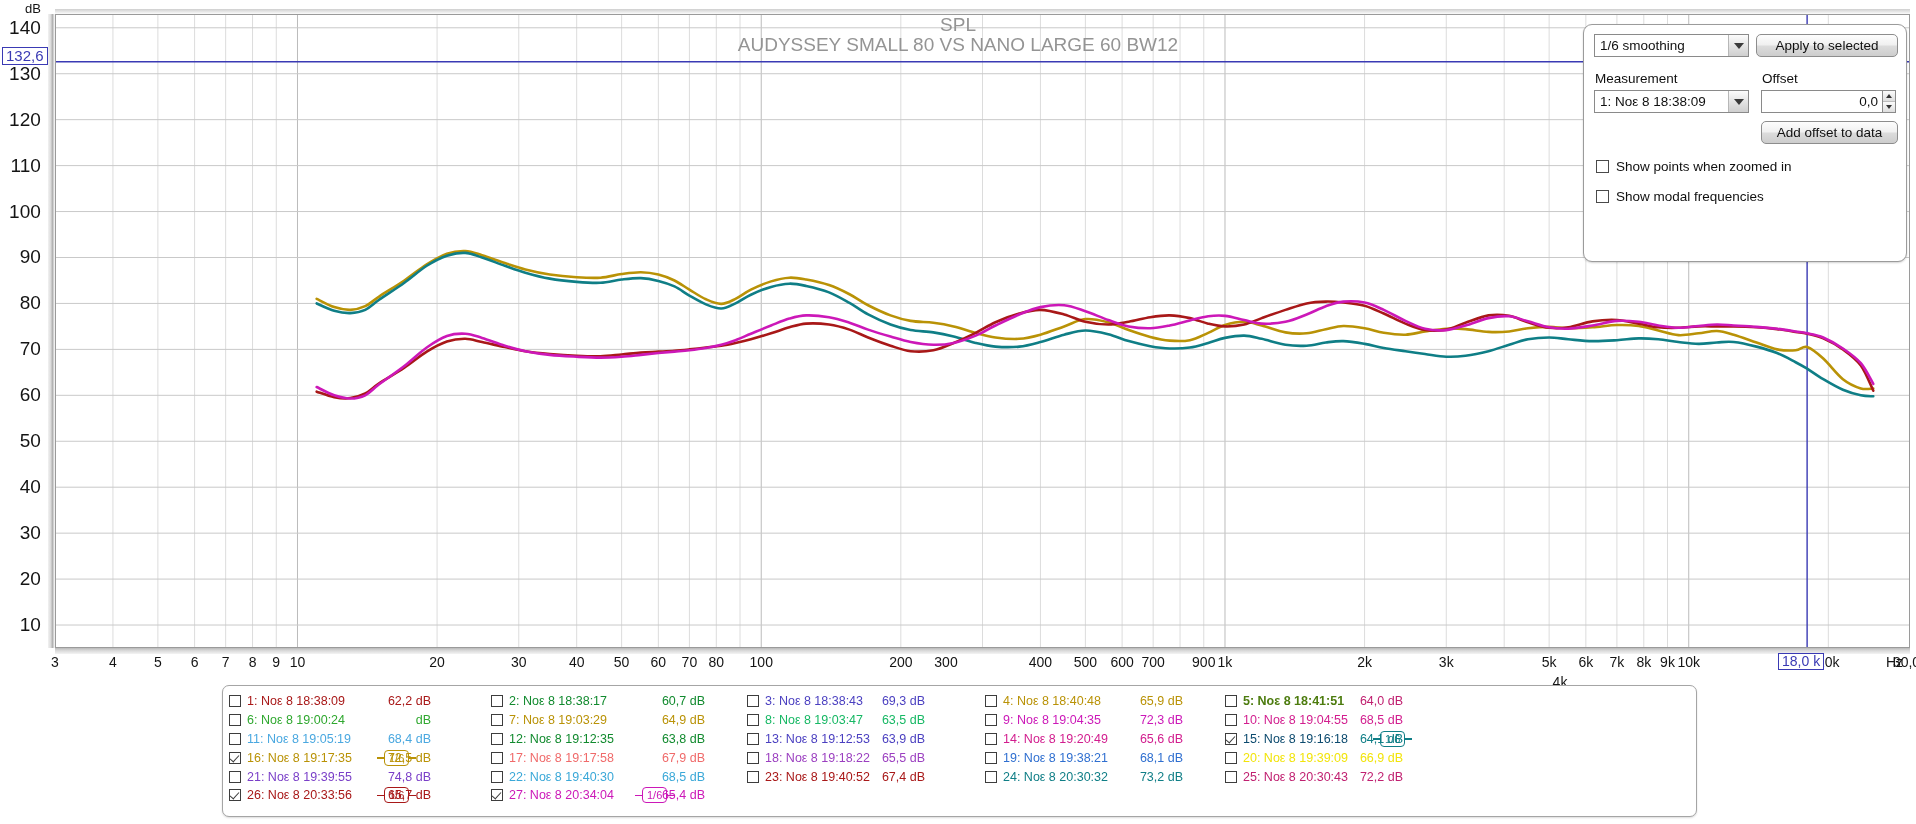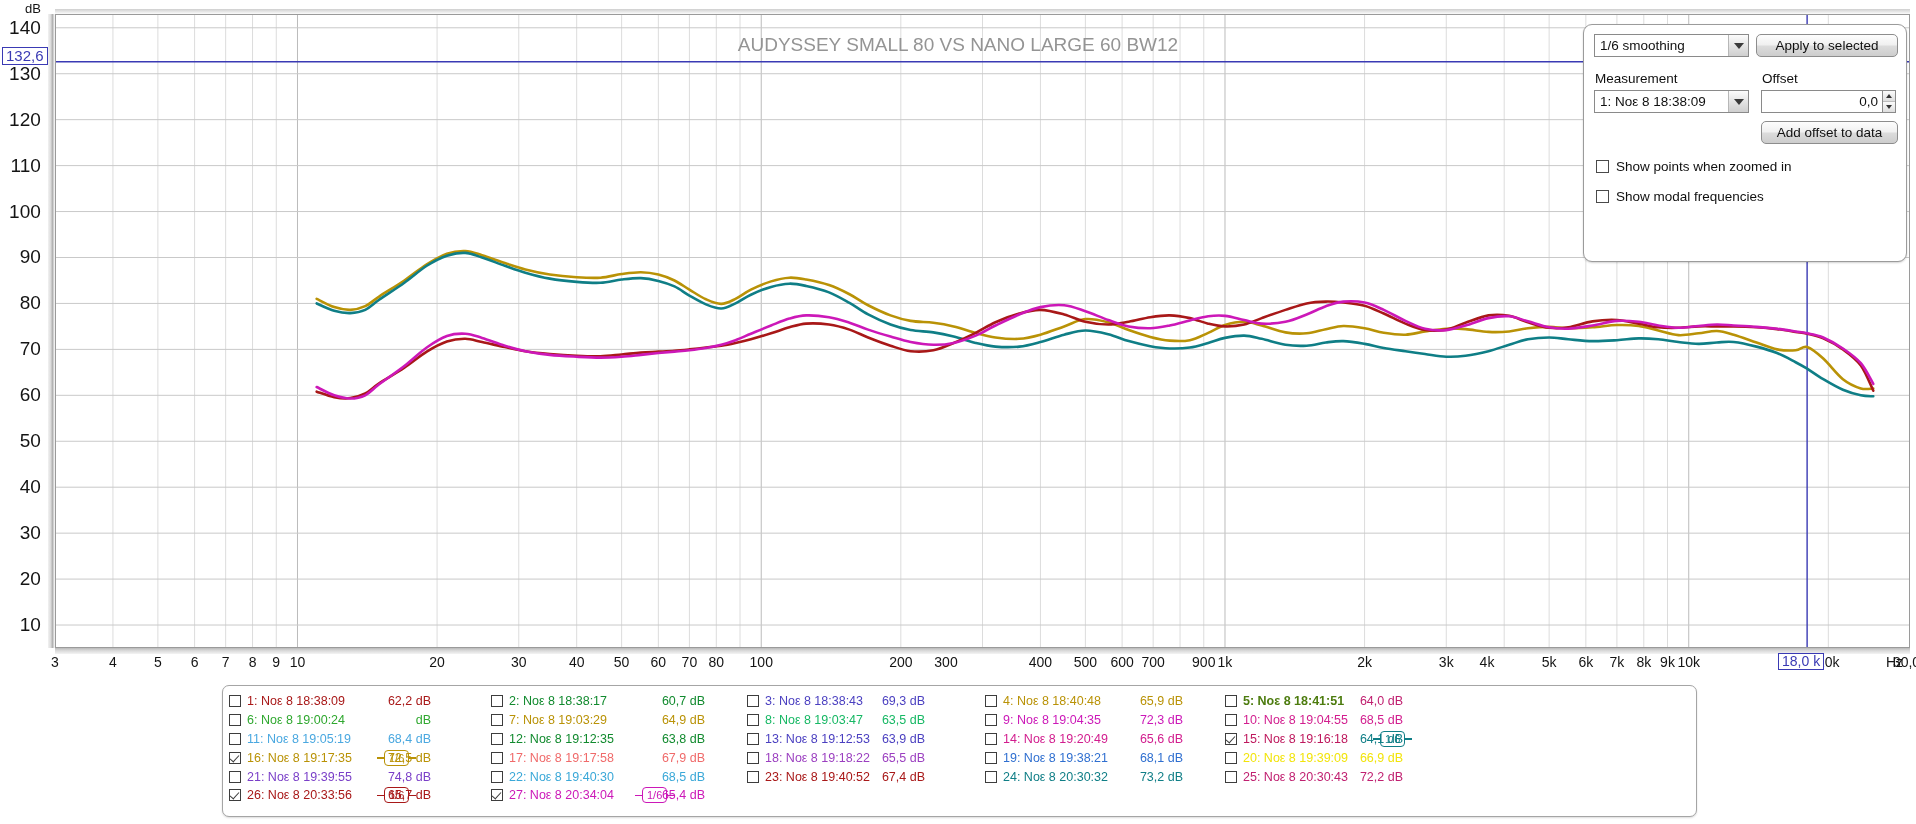--- a/index.html
+++ b/index.html
@@ -195,20 +195,21 @@
         <g>
           <path d="M261.68,284.84C264.60,286.22 273.60,291.27 279.21,293.11C284.81,294.95 290.15,296.02 295.33,295.87C300.50,295.71 305.45,294.41 310.25,292.19C315.06,289.97 317.63,286.83 324.15,282.54C330.66,278.26 341.42,271.82 349.36,266.46C357.29,261.10 364.66,254.83 371.76,250.38C378.85,245.94 385.50,242.04 391.91,239.82C398.33,237.60 404.38,236.83 410.24,237.06C416.09,237.29 420.43,239.20 427.03,241.20C433.63,243.19 442.63,246.63 449.85,249.01C457.08,251.38 462.86,253.52 470.35,255.44C477.84,257.35 486.24,259.19 494.80,260.49C503.35,261.79 513.25,262.71 521.69,263.25C530.13,263.78 537.92,264.24 545.41,263.71C552.90,263.17 559.90,260.95 566.63,260.03C573.37,259.11 579.71,258.12 585.83,258.19C591.95,258.27 597.75,259.11 603.35,260.49C608.96,261.87 614.30,263.94 619.47,266.46C624.65,268.99 629.15,272.51 634.40,275.65C639.65,278.79 645.65,282.93 650.96,285.30C656.27,287.67 661.35,289.97 666.27,289.89C671.19,289.82 675.55,287.21 680.49,284.84C685.43,282.47 689.98,278.56 695.90,275.65C701.83,272.74 709.65,269.37 716.06,267.38C722.47,265.39 728.53,264.01 734.38,263.71C740.24,263.40 744.57,264.32 751.18,265.54C757.78,266.77 766.78,268.61 774.00,271.06C781.22,273.51 787.98,276.88 794.50,280.25C801.02,283.62 806.27,287.75 813.11,291.27C819.94,294.79 828.41,298.78 835.51,301.38C842.60,303.98 848.53,305.67 855.66,306.89C862.80,308.12 871.15,307.81 878.32,308.73C885.49,309.65 891.62,310.72 898.68,312.41C905.74,314.09 913.70,317.00 920.67,318.84C927.64,320.68 933.24,322.44 940.50,323.43C947.76,324.43 956.73,325.27 964.22,324.81C971.71,324.35 977.95,322.74 985.44,320.68C992.93,318.61 1001.67,315.01 1009.16,312.41C1016.65,309.80 1023.04,305.74 1030.38,305.06C1037.72,304.37 1045.99,306.43 1053.21,308.27C1060.43,310.11 1066.70,313.63 1073.71,316.08C1080.71,318.53 1088.42,321.21 1095.25,322.97C1102.09,324.73 1108.11,326.11 1114.71,326.65C1121.32,327.18 1128.46,327.49 1134.87,326.19C1141.28,324.89 1147.34,321.36 1153.19,318.84C1159.04,316.31 1163.99,312.87 1169.99,311.03C1175.98,309.19 1183.06,307.74 1189.18,307.81C1195.30,307.89 1199.83,309.73 1206.71,311.49C1213.58,313.25 1222.94,317.08 1230.43,318.38C1237.92,319.68 1244.91,319.83 1251.65,319.30C1258.38,318.76 1264.72,316.39 1270.84,315.16C1276.96,313.94 1281.91,312.10 1288.37,311.95C1294.83,311.79 1302.85,313.09 1309.59,314.24C1316.32,315.39 1321.97,317.77 1328.78,318.84C1335.60,319.91 1343.59,320.91 1350.46,320.68C1357.34,320.45 1363.23,318.45 1370.03,317.46C1376.83,316.46 1384.51,315.09 1391.25,314.70C1397.99,314.32 1403.41,314.63 1410.45,315.16C1417.49,315.70 1426.20,317.54 1433.49,317.92C1440.77,318.30 1447.59,318.07 1454.16,317.46C1460.73,316.85 1466.25,315.01 1472.91,314.24C1479.57,313.48 1487.40,312.87 1494.13,312.87C1500.87,312.87 1506.11,314.17 1513.33,314.24C1520.55,314.32 1529.36,313.86 1537.46,313.32C1545.55,312.79 1554.19,311.26 1561.90,311.03C1569.61,310.80 1576.78,311.03 1583.69,311.95C1590.60,312.87 1596.74,315.01 1603.36,316.54C1609.98,318.07 1616.70,320.68 1623.40,321.13C1630.10,321.59 1637.15,319.99 1643.56,319.30C1649.97,318.61 1656.03,316.77 1661.88,317.00C1667.74,317.23 1672.07,318.76 1678.68,320.68C1685.28,322.59 1694.28,326.04 1701.50,328.49C1708.72,330.94 1715.48,334.08 1722.00,335.38C1728.52,336.68 1735.59,336.68 1740.61,336.30C1745.63,335.91 1747.51,331.70 1752.12,333.08C1756.72,334.46 1762.27,339.21 1768.24,344.57C1774.20,349.93 1781.64,360.26 1787.90,365.24C1794.17,370.22 1800.76,372.90 1805.82,374.43C1810.88,375.96 1816.20,374.43 1818.28,374.43" fill="none" stroke="#b99206" stroke-width="2.6" stroke-linecap="round" stroke-linejoin="round"></path>
           <path d="M261.68,289.43C264.60,290.66 273.60,295.18 279.21,296.79C284.81,298.39 290.15,299.24 295.33,299.08C300.50,298.93 305.45,298.09 310.25,295.87C315.06,293.65 317.63,290.28 324.15,285.76C330.66,281.24 341.42,274.43 349.36,268.76C357.29,263.09 364.66,256.28 371.76,251.76C378.85,247.24 385.50,243.80 391.91,241.66C398.33,239.51 404.38,238.59 410.24,238.90C416.09,239.20 420.43,241.35 427.03,243.49C433.63,245.64 442.63,249.24 449.85,251.76C457.08,254.29 462.86,256.51 470.35,258.65C477.84,260.80 486.24,263.09 494.80,264.63C503.35,266.16 513.25,267.15 521.69,267.84C530.13,268.53 537.92,269.14 545.41,268.76C552.90,268.38 559.90,266.31 566.63,265.54C573.37,264.78 579.71,263.94 585.83,264.17C591.95,264.40 597.75,265.54 603.35,266.92C608.96,268.30 614.30,269.99 619.47,272.44C624.65,274.89 629.15,278.64 634.40,281.62C639.65,284.61 645.65,288.21 650.96,290.35C656.27,292.50 661.35,294.64 666.27,294.49C671.19,294.34 675.55,291.73 680.49,289.43C685.43,287.14 689.98,283.46 695.90,280.71C701.83,277.95 709.65,274.73 716.06,272.90C722.47,271.06 728.53,269.83 734.38,269.68C740.24,269.53 744.57,270.52 751.18,271.98C757.78,273.43 766.78,275.58 774.00,278.41C781.22,281.24 787.98,285.30 794.50,288.98C801.02,292.65 806.27,296.86 813.11,300.46C819.94,304.06 828.41,307.96 835.51,310.57C842.60,313.17 848.53,314.78 855.66,316.08C862.80,317.38 871.15,317.31 878.32,318.38C885.49,319.45 891.62,320.75 898.68,322.51C905.74,324.27 913.70,327.26 920.67,328.94C927.64,330.63 933.24,332.01 940.50,332.62C947.76,333.23 956.73,333.39 964.22,332.62C971.71,331.85 977.95,330.02 985.44,328.03C992.93,326.04 1001.67,322.59 1009.16,320.68C1016.65,318.76 1023.04,316.62 1030.38,316.54C1037.72,316.46 1045.99,318.45 1053.21,320.22C1060.43,321.98 1066.70,325.12 1073.71,327.11C1080.71,329.10 1088.42,330.94 1095.25,332.16C1102.09,333.39 1108.11,334.23 1114.71,334.46C1121.32,334.69 1128.46,334.46 1134.87,333.54C1141.28,332.62 1147.34,330.55 1153.19,328.94C1159.04,327.34 1163.99,325.12 1169.99,323.89C1175.98,322.67 1183.06,321.44 1189.18,321.59C1195.30,321.75 1199.83,323.28 1206.71,324.81C1213.58,326.34 1222.94,329.63 1230.43,330.78C1237.92,331.93 1244.91,332.08 1251.65,331.70C1258.38,331.32 1264.72,329.25 1270.84,328.49C1276.96,327.72 1281.91,326.88 1288.37,327.11C1294.83,327.34 1302.85,328.72 1309.59,329.86C1316.32,331.01 1321.97,332.77 1328.78,334.00C1335.60,335.22 1343.59,336.22 1350.46,337.21C1357.34,338.21 1363.23,339.05 1370.03,339.97C1376.83,340.89 1384.51,342.42 1391.25,342.73C1397.99,343.03 1403.41,342.73 1410.45,341.81C1417.49,340.89 1426.20,339.05 1433.49,337.21C1440.77,335.38 1447.59,332.77 1454.16,330.78C1460.73,328.79 1466.25,326.49 1472.91,325.27C1479.57,324.04 1487.40,323.43 1494.13,323.43C1500.87,323.43 1506.11,324.66 1513.33,325.27C1520.55,325.88 1529.36,326.95 1537.46,327.11C1545.55,327.26 1554.19,326.65 1561.90,326.19C1569.61,325.73 1576.78,324.50 1583.69,324.35C1590.60,324.20 1596.74,324.66 1603.36,325.27C1609.98,325.88 1616.70,327.26 1623.40,328.03C1630.10,328.79 1637.15,329.79 1643.56,329.86C1649.97,329.94 1656.03,328.79 1661.88,328.49C1667.74,328.18 1672.07,327.34 1678.68,328.03C1685.28,328.72 1694.28,330.78 1701.50,332.62C1708.72,334.46 1715.48,336.45 1722.00,339.05C1728.52,341.66 1735.59,345.64 1740.61,348.24C1745.63,350.84 1747.51,351.84 1752.12,354.67C1756.72,357.51 1762.27,361.72 1768.24,365.24C1774.20,368.76 1781.64,373.13 1787.90,375.81C1794.17,378.49 1800.76,380.25 1805.82,381.32C1810.88,382.39 1816.20,382.08 1818.28,382.24" fill="none" stroke="#0f7e86" stroke-width="2.6" stroke-linecap="round" stroke-linejoin="round"></path>
           <path d="M261.68,377.64C264.60,378.56 273.60,382.08 279.21,383.16C284.81,384.23 290.15,384.69 295.33,384.08C300.50,383.46 305.45,381.93 310.25,379.48C315.06,377.03 317.63,373.66 324.15,369.37C330.66,365.09 341.42,359.04 349.36,353.75C357.29,348.47 364.66,342.04 371.76,337.67C378.85,333.31 385.50,329.71 391.91,327.57C398.33,325.42 404.38,324.73 410.24,324.81C416.09,324.89 420.43,326.65 427.03,328.03C433.63,329.40 442.63,331.55 449.85,333.08C457.08,334.61 462.86,336.07 470.35,337.21C477.84,338.36 486.24,339.21 494.80,339.97C503.35,340.74 513.25,341.43 521.69,341.81C530.13,342.19 537.92,342.50 545.41,342.27C552.90,342.04 559.90,341.04 566.63,340.43C573.37,339.82 579.71,339.05 585.83,338.59C591.95,338.13 597.75,337.98 603.35,337.67C608.96,337.37 614.30,337.14 619.47,336.76C624.65,336.37 629.15,335.91 634.40,335.38C639.65,334.84 645.65,334.15 650.96,333.54C656.27,332.93 661.35,332.47 666.27,331.70C671.19,330.94 675.55,330.02 680.49,328.94C685.43,327.87 689.98,326.88 695.90,325.27C701.83,323.66 709.65,321.29 716.06,319.30C722.47,317.31 728.53,314.93 734.38,313.32C740.24,311.72 744.57,310.11 751.18,309.65C757.78,309.19 766.78,309.57 774.00,310.57C781.22,311.56 787.98,313.48 794.50,315.62C801.02,317.77 806.27,320.75 813.11,323.43C819.94,326.11 828.41,329.40 835.51,331.70C842.60,334.00 848.53,336.45 855.66,337.21C862.80,337.98 871.15,337.67 878.32,336.30C885.49,334.92 891.62,331.85 898.68,328.94C905.74,326.04 913.70,322.28 920.67,318.84C927.64,315.39 933.24,311.49 940.50,308.27C947.76,305.06 956.73,301.61 964.22,299.54C971.71,297.47 977.95,295.71 985.44,295.87C992.93,296.02 1001.67,298.47 1009.16,300.46C1016.65,302.45 1023.04,306.13 1030.38,307.81C1037.72,309.50 1045.99,310.57 1053.21,310.57C1060.43,310.57 1066.70,309.04 1073.71,307.81C1080.71,306.59 1088.42,304.29 1095.25,303.22C1102.09,302.15 1108.11,301.23 1114.71,301.38C1121.32,301.53 1128.46,302.76 1134.87,304.14C1141.28,305.51 1147.34,308.27 1153.19,309.65C1159.04,311.03 1163.99,312.25 1169.99,312.41C1175.98,312.56 1183.06,311.95 1189.18,310.57C1195.30,309.19 1199.83,306.59 1206.71,304.14C1213.58,301.69 1222.94,298.32 1230.43,295.87C1237.92,293.42 1244.91,290.81 1251.65,289.43C1258.38,288.06 1264.72,287.75 1270.84,287.60C1276.96,287.44 1281.91,287.83 1288.37,288.52C1294.83,289.21 1302.85,289.89 1309.59,291.73C1316.32,293.57 1321.97,296.56 1328.78,299.54C1335.60,302.53 1343.59,306.89 1350.46,309.65C1357.34,312.41 1363.23,315.09 1370.03,316.08C1376.83,317.08 1384.51,316.85 1391.25,315.62C1397.99,314.40 1403.41,311.10 1410.45,308.73C1417.49,306.36 1426.20,302.53 1433.49,301.38C1440.77,300.23 1447.59,300.69 1454.16,301.84C1460.73,302.99 1466.25,306.28 1472.91,308.27C1479.57,310.26 1487.40,312.94 1494.13,313.78C1500.87,314.63 1506.11,314.40 1513.33,313.32C1520.55,312.25 1529.36,308.58 1537.46,307.35C1545.55,306.13 1554.19,305.59 1561.90,305.97C1569.61,306.36 1576.78,308.42 1583.69,309.65C1590.60,310.87 1596.74,312.64 1603.36,313.32C1609.98,314.01 1616.70,313.94 1623.40,313.78C1630.10,313.63 1637.15,312.64 1643.56,312.41C1649.97,312.18 1656.03,312.41 1661.88,312.41C1667.74,312.41 1672.07,312.25 1678.68,312.41C1685.28,312.56 1694.28,312.87 1701.50,313.32C1708.72,313.78 1715.48,314.40 1722.00,315.16C1728.52,315.93 1735.59,317.15 1740.61,317.92C1745.63,318.68 1747.51,318.68 1752.12,319.76C1756.72,320.83 1762.27,321.75 1768.24,324.35C1774.20,326.95 1781.64,330.86 1787.90,335.38C1794.17,339.89 1800.76,344.57 1805.82,351.46C1810.88,358.35 1816.20,372.51 1818.28,376.72" fill="none" stroke="#a81818" stroke-width="2.6" stroke-linecap="round" stroke-linejoin="round"></path>
           <path d="M261.68,373.05C264.60,374.43 273.60,379.40 279.21,381.32C284.81,383.23 290.15,384.53 295.33,384.53C300.50,384.53 305.45,383.69 310.25,381.32C315.06,378.95 317.63,375.19 324.15,370.29C330.66,365.39 341.42,358.04 349.36,351.92C357.29,345.79 364.66,338.52 371.76,333.54C378.85,328.56 385.50,324.35 391.91,322.05C398.33,319.76 404.38,319.45 410.24,319.76C416.09,320.06 420.43,321.90 427.03,323.89C433.63,325.88 442.63,329.48 449.85,331.70C457.08,333.92 462.86,335.68 470.35,337.21C477.84,338.75 486.24,339.97 494.80,340.89C503.35,341.81 513.25,342.27 521.69,342.73C530.13,343.19 537.92,343.65 545.41,343.65C552.90,343.65 559.90,343.19 566.63,342.73C573.37,342.27 579.71,341.50 585.83,340.89C591.95,340.28 597.75,339.59 603.35,339.05C608.96,338.52 614.30,338.13 619.47,337.67C624.65,337.21 629.15,336.91 634.40,336.30C639.65,335.68 645.65,334.92 650.96,334.00C656.27,333.08 661.35,332.08 666.27,330.78C671.19,329.48 675.55,328.03 680.49,326.19C685.43,324.35 689.98,322.21 695.90,319.76C701.83,317.31 709.65,314.01 716.06,311.49C722.47,308.96 728.53,306.28 734.38,304.60C740.24,302.91 744.57,301.61 751.18,301.38C757.78,301.15 766.78,301.99 774.00,303.22C781.22,304.44 787.98,306.66 794.50,308.73C801.02,310.80 806.27,313.32 813.11,315.62C819.94,317.92 828.41,320.45 835.51,322.51C842.60,324.58 848.53,326.65 855.66,328.03C862.80,329.40 871.15,330.63 878.32,330.78C885.49,330.94 891.62,330.48 898.68,328.94C905.74,327.41 913.70,324.50 920.67,321.59C927.64,318.68 933.24,315.01 940.50,311.49C947.76,307.96 956.73,303.52 964.22,300.46C971.71,297.40 977.95,294.64 985.44,293.11C992.93,291.58 1001.67,290.58 1009.16,291.27C1016.65,291.96 1023.04,294.79 1030.38,297.24C1037.72,299.70 1045.99,303.45 1053.21,305.97C1060.43,308.50 1066.70,311.03 1073.71,312.41C1080.71,313.78 1088.42,314.40 1095.25,314.24C1102.09,314.09 1108.11,312.79 1114.71,311.49C1121.32,310.19 1128.46,307.96 1134.87,306.43C1141.28,304.90 1147.34,303.06 1153.19,302.30C1159.04,301.53 1163.99,301.23 1169.99,301.84C1175.98,302.45 1183.06,304.67 1189.18,305.97C1195.30,307.28 1199.83,309.34 1206.71,309.65C1213.58,309.96 1222.94,309.34 1230.43,307.81C1237.92,306.28 1244.91,303.06 1251.65,300.46C1258.38,297.86 1264.72,294.34 1270.84,292.19C1276.96,290.05 1281.91,288.21 1288.37,287.60C1294.83,286.98 1302.85,287.14 1309.59,288.52C1316.32,289.89 1321.97,292.80 1328.78,295.87C1335.60,298.93 1343.59,303.75 1350.46,306.89C1357.34,310.03 1363.23,313.17 1370.03,314.70C1376.83,316.23 1384.51,316.62 1391.25,316.08C1397.99,315.55 1403.41,313.48 1410.45,311.49C1417.49,309.50 1426.20,305.67 1433.49,304.14C1440.77,302.60 1447.59,301.76 1454.16,302.30C1460.73,302.83 1466.25,305.51 1472.91,307.35C1479.57,309.19 1487.40,312.10 1494.13,313.32C1500.87,314.55 1506.11,315.01 1513.33,314.70C1520.55,314.40 1529.36,312.79 1537.46,311.49C1545.55,310.19 1554.19,307.51 1561.90,306.89C1569.61,306.28 1576.78,307.05 1583.69,307.81C1590.60,308.58 1596.74,310.49 1603.36,311.49C1609.98,312.48 1616.70,313.71 1623.40,313.78C1630.10,313.86 1637.15,312.48 1643.56,311.95C1649.97,311.41 1656.03,310.64 1661.88,310.57C1667.74,310.49 1672.07,311.10 1678.68,311.49C1685.28,311.87 1694.28,312.33 1701.50,312.87C1708.72,313.40 1715.48,313.94 1722.00,314.70C1728.52,315.47 1735.59,316.69 1740.61,317.46C1745.63,318.23 1747.51,318.30 1752.12,319.30C1756.72,320.29 1762.27,320.91 1768.24,323.43C1774.20,325.96 1781.64,330.17 1787.90,334.46C1794.17,338.75 1800.76,343.26 1805.82,349.16C1810.88,355.06 1816.20,366.39 1818.28,369.83" fill="none" stroke="#cc18b8" stroke-width="2.6" stroke-linecap="round" stroke-linejoin="round"></path>
         </g>
         <rect x="0.5" y="0.5" width="1854" height="633" fill="none" stroke="#9a9a9a" stroke-width="1"></rect>
       </svg>
   </div>
 
+  <div class="chart-title">SPL</div>
   <div class="chart-subtitle">AUDYSSEY SMALL 80 VS NANO LARGE 60 BW12</div>
 
   <div class="cursor-y-box">132,6</div>
 
   <div class="xaxis-strip" id="xaxis">
     <div class="xunit" style="left:1886px">Hz</div>
   <div class="xlab" style="left: 55px;">3</div>
       <div class="xlab" style="left: 112.94px;">4</div>
       <div class="xlab" style="left: 157.882px;">5</div>
       <div class="xlab" style="left: 194.603px;">6</div>
@@ -227,21 +228,21 @@
       <div class="xlab" style="left: 900.838px;">200</div>
       <div class="xlab" style="left: 946px;">300</div>
       <div class="xlab" style="left: 1040.44px;">400</div>
       <div class="xlab" style="left: 1085.38px;">500</div>
       <div class="xlab" style="left: 1122.1px;">600</div>
       <div class="xlab" style="left: 1153.15px;">700</div>
       <div class="xlab" style="left: 1203.76px;">900</div>
       <div class="xlab" style="left: 1224.99px;">1k</div>
       <div class="xlab" style="left: 1364.59px;">2k</div>
       <div class="xlab" style="left: 1446.25px;">3k</div>
-      <div class="xlab" style="left: 1487px;">4k</div>
+      <div class="xlab" style="left: 1560px; margin-top: 20px;">4k</div>
       <div class="xlab" style="left: 1549.13px;">5k</div>
       <div class="xlab" style="left: 1585.85px;">6k</div>
       <div class="xlab" style="left: 1616.9px;">7k</div>
       <div class="xlab" style="left: 1643.79px;">8k</div>
       <div class="xlab" style="left: 1667.51px;">9k</div>
       <div class="xlab" style="left: 1688.74px;">10k</div>
       <div class="xlab" style="left: 1828.34px;">20k</div>
       <div class="xlab" style="left: 1910px;">30,0k</div>
     </div>
   <div class="cursor-x-box">18,0 k</div>
@@ -364,21 +365,21 @@
         <span class="lg-name" style="color: rgb(74, 63, 192);">13: Νοε 8 19:12:53</span>
         <span class="lg-val" style="color: rgb(74, 63, 192);">63,9 dB</span>
       </div>
       <div class="lg-cell c3">
         <span class="lg-chk"></span>
         <span class="lg-name" style="color: rgb(210, 29, 142);">14: Νοε 8 19:20:49</span>
         <span class="lg-val" style="color: rgb(210, 29, 142);">65,6 dB</span>
       </div>
       <div class="lg-cell c4">
         <span class="lg-chk checked"></span>
-        <span class="lg-name" style="color: #be185d;">15: Νοε 8 19:16:18</span>
+        <span class="lg-name" style="color: #0c4a6e;">15: Νοε 8 19:16:18</span>
         <span class="sm-badge" style="left: 154px;">
           <span class="wire" style="background: rgb(15, 126, 134);"></span>
           <span class="body" style="border-color: rgb(15, 126, 134); color: rgb(15, 126, 134);">1/6</span>
           <span class="wire" style="background: rgb(15, 126, 134);"></span>
         </span>
         <span class="lg-val" style="color: rgb(15, 126, 134);">64,1 dB</span>
       </div>
     </div>
     <div class="lg-row">
       <div class="lg-cell c0">

